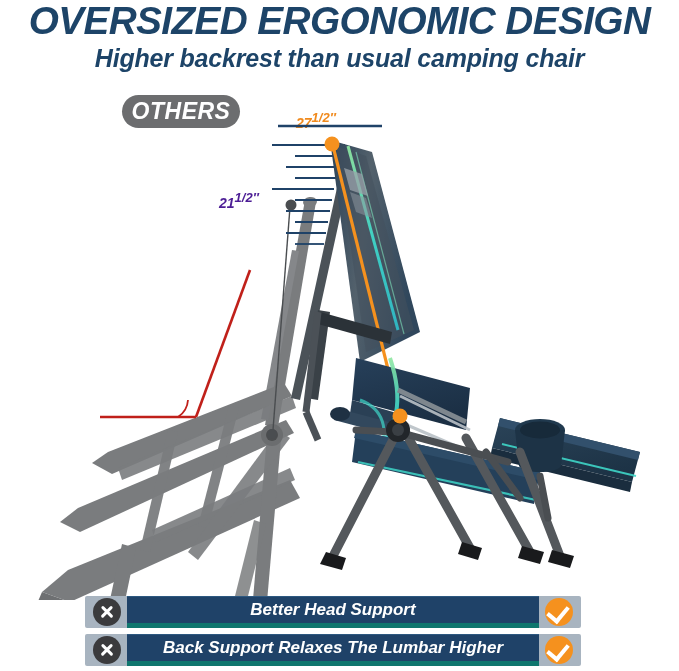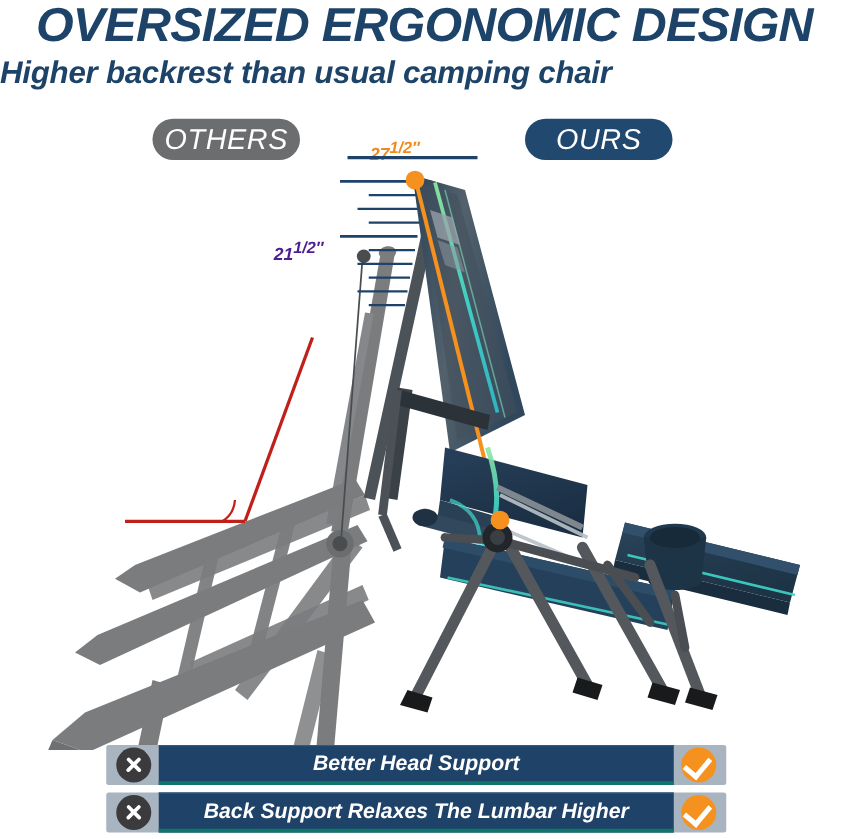--- a/index.html
+++ b/index.html
@@ -12,30 +12,30 @@
   .stage{position:absolute;left:0;top:0;width:603px;height:671px;}
 
   
   .title{
     position:absolute;left:0;top:1px;width:679px;text-align:center;
     font-size:38px;line-height:40px;font-weight:bold;font-style:italic;
     color:#1d4468;letter-spacing:-0.6px;
     transform:scaleX(1.02);transform-origin:50% 50%;white-space:nowrap;
   }
   .subtitle{
-    position:absolute;left:0;top:44px;width:679px;
+    position:absolute;left:0;top:44px;width:679px;text-align:center;
     font-size:25px;line-height:28px;font-weight:bold;font-style:italic;
     color:#1d4468;letter-spacing:-0.2px;white-space:nowrap;
   }
 
   
   .pill{
     position:absolute;height:33px;border-radius:17px;
     display:flex;align-items:center;justify-content:center;
-    color:#ffffff;font-size:23px;font-weight:normal;font-style:italic;
+    color:#ffffff;font-size:23px;font-weight:bold;font-style:italic;
     letter-spacing:0.5px;
   }
   .pill-others{left:122px;top:95px;width:118px;background:#6c6d6f;}
   .pill-ours{left:420px;top:95px;width:118px;background:#21486e;}
 
   
   .dim{
     position:absolute;font-weight:bold;font-style:italic;white-space:nowrap;
   }
   .dim .num{font-size:14px;}
@@ -59,21 +59,21 @@
   .mark-x:before,.mark-x:after{
     content:"";position:absolute;left:50%;top:50%;width:15px;height:3.4px;
     background:#ffffff;border-radius:2px;
   }
   .mark-x:before{transform:translate(-50%,-50%) rotate(45deg);}
   .mark-x:after{transform:translate(-50%,-50%) rotate(-45deg);}
   .banner{
     flex:1 1 auto;align-self:stretch;background:#1f4268;
     display:flex;align-items:center;justify-content:center;
     color:#ffffff;font-size:17px;font-weight:bold;font-style:italic;
-    border-top:1px solid #2d5880;border-bottom:3px solid #0f766e;
+    border-top:1px solid #2d5880;border-bottom:5px solid #0f766e;
     white-space:nowrap;overflow:hidden;
   }
   .mark-check{background:#f5911e;margin:0 8px 0 6px;}
   .mark-check .tick{
     position:absolute;left:6px;top:4px;width:10px;height:16px;
     border:solid #ffffff;border-width:0 4px 4px 0;
     transform:rotate(40deg);
   }
 
   
@@ -83,23 +83,20 @@
 </head>
 <body>
 
 <div class="stage">
 
   <div class="title">OVERSIZED ERGONOMIC DESIGN</div>
   <div class="subtitle">Higher backrest than usual camping chair</div>
 
   <div class="pill pill-others">
     <span>OTHERS</span>
-  </div>
-  <div class="pill pill-ours">
-    <span>OURS</span>
   </div>
 
   <div class="dim dim-ours">
     <span class="num">27</span><span class="frac">1/2</span><span class="unit">″</span>
   </div>
   <div class="dim dim-others">
     <span class="num">21</span><span class="frac">1/2</span><span class="unit">″</span>
   </div>
 
   <div class="art">

